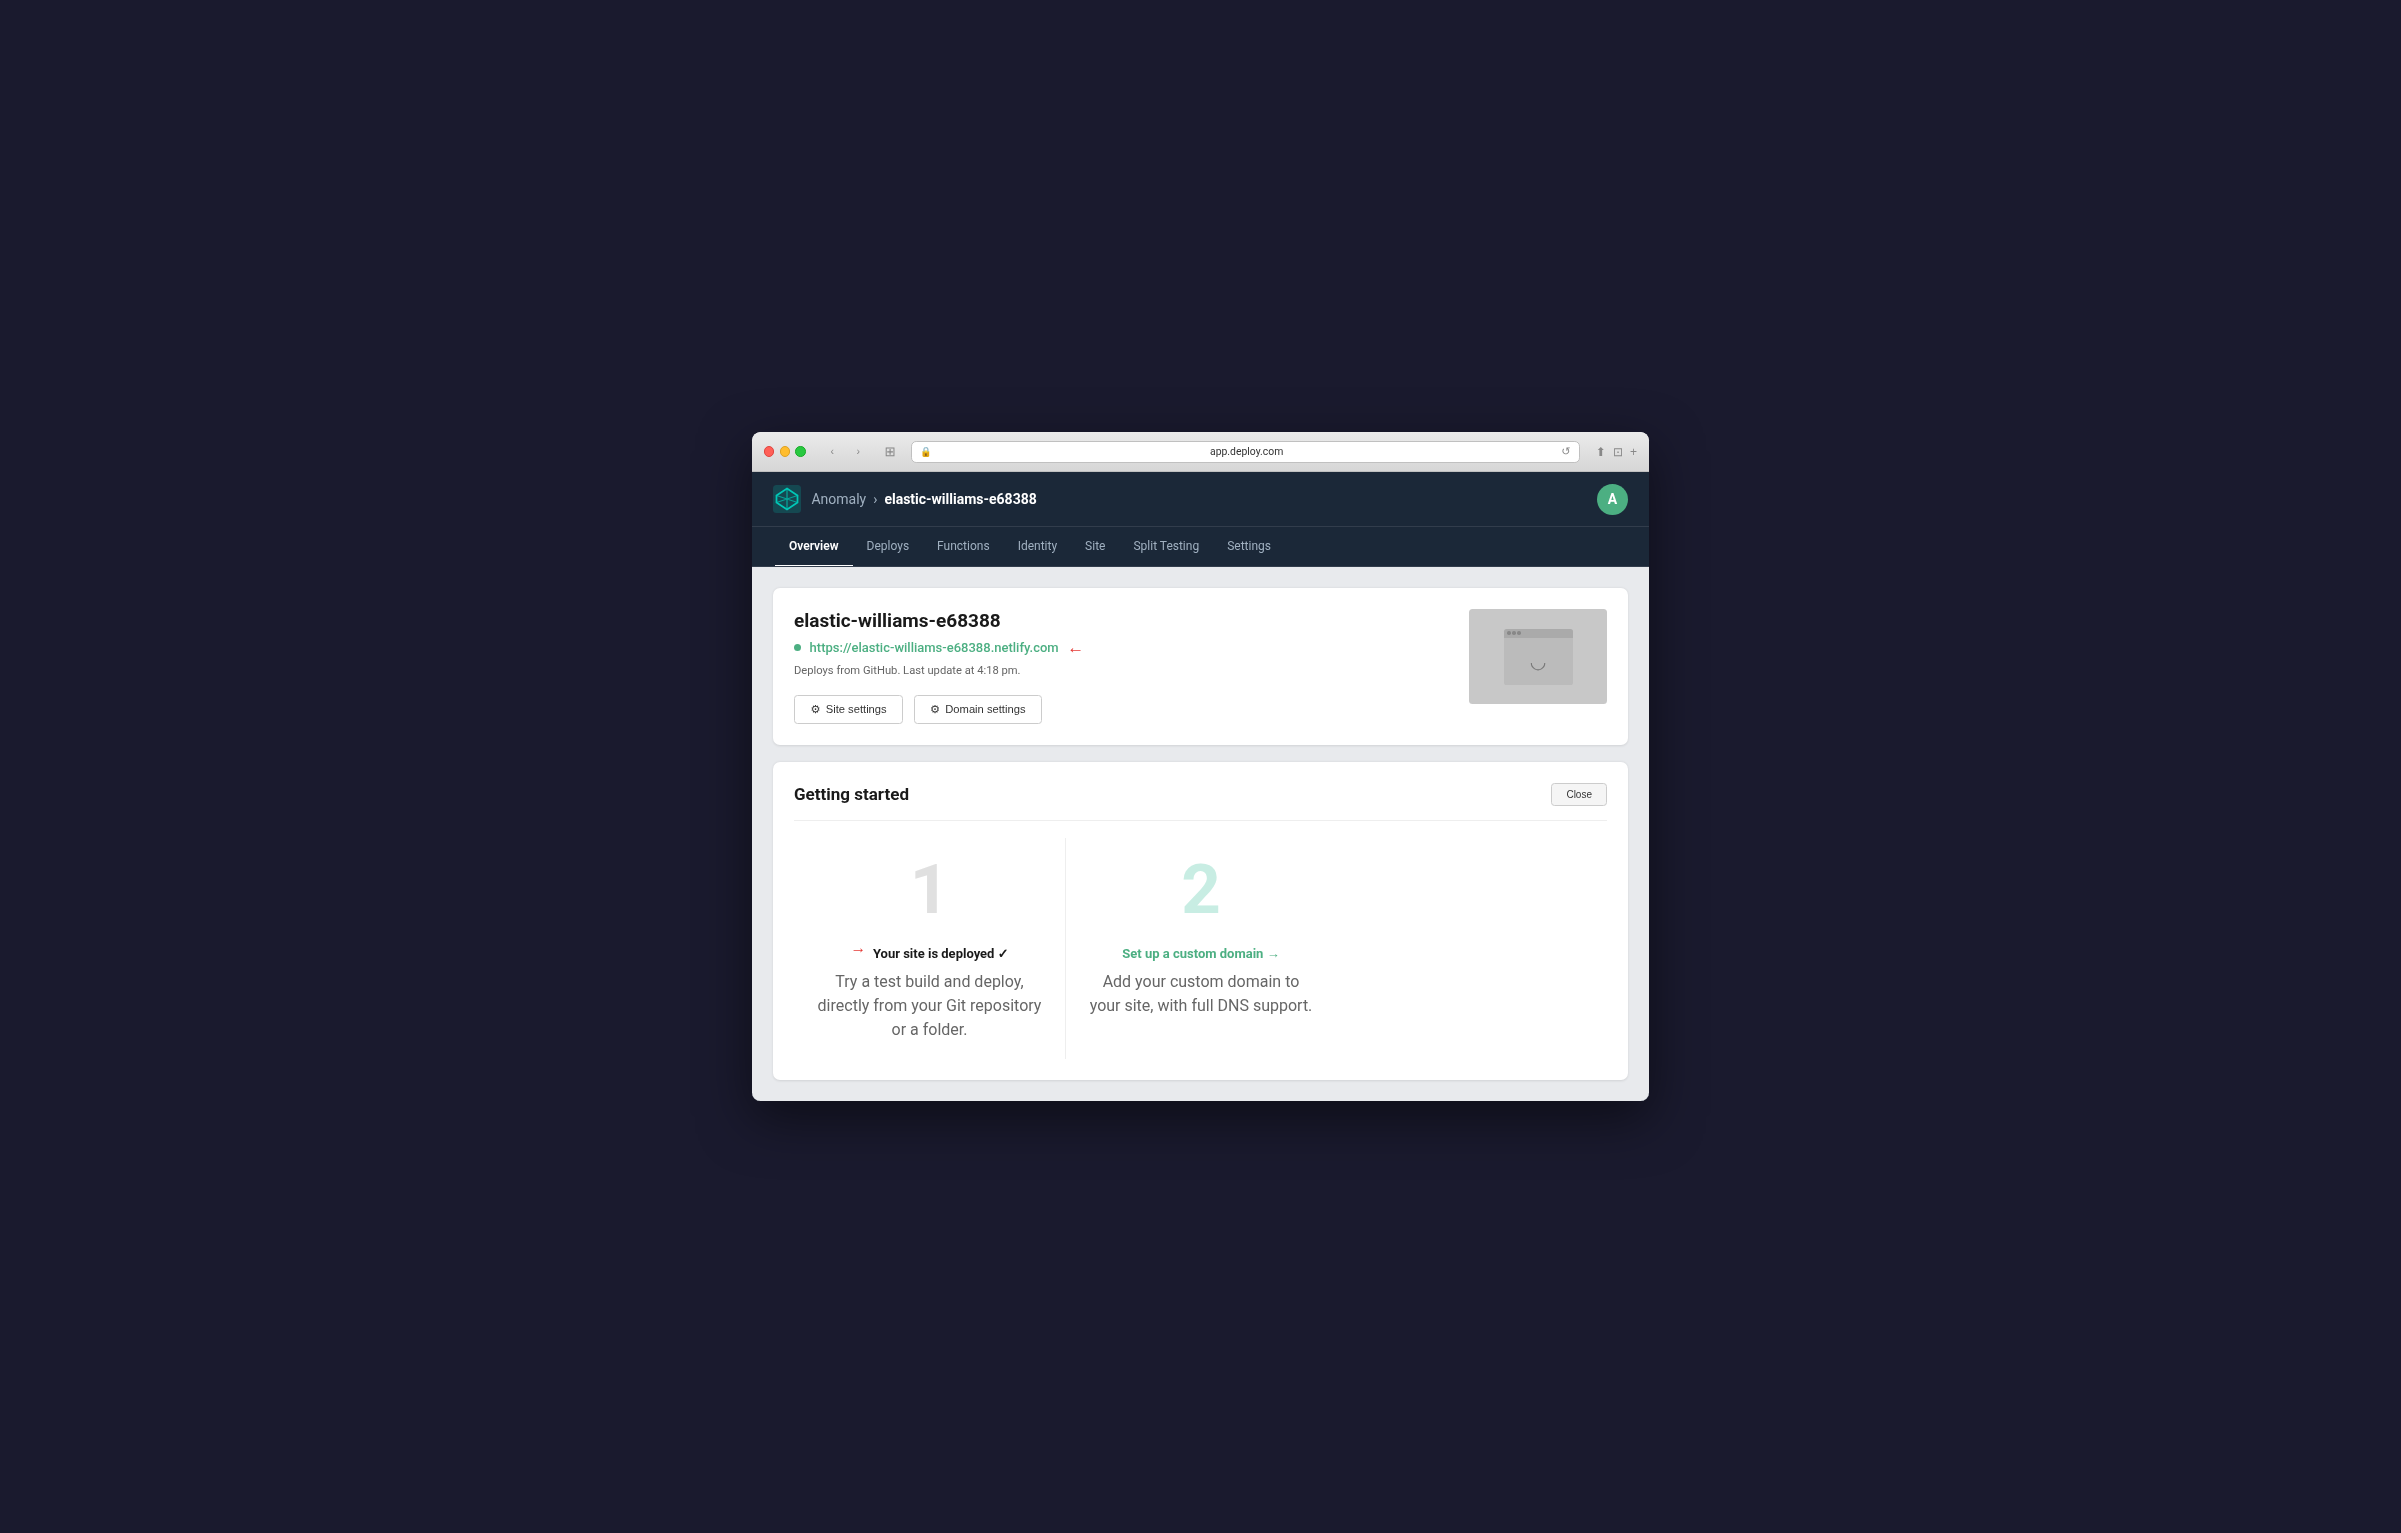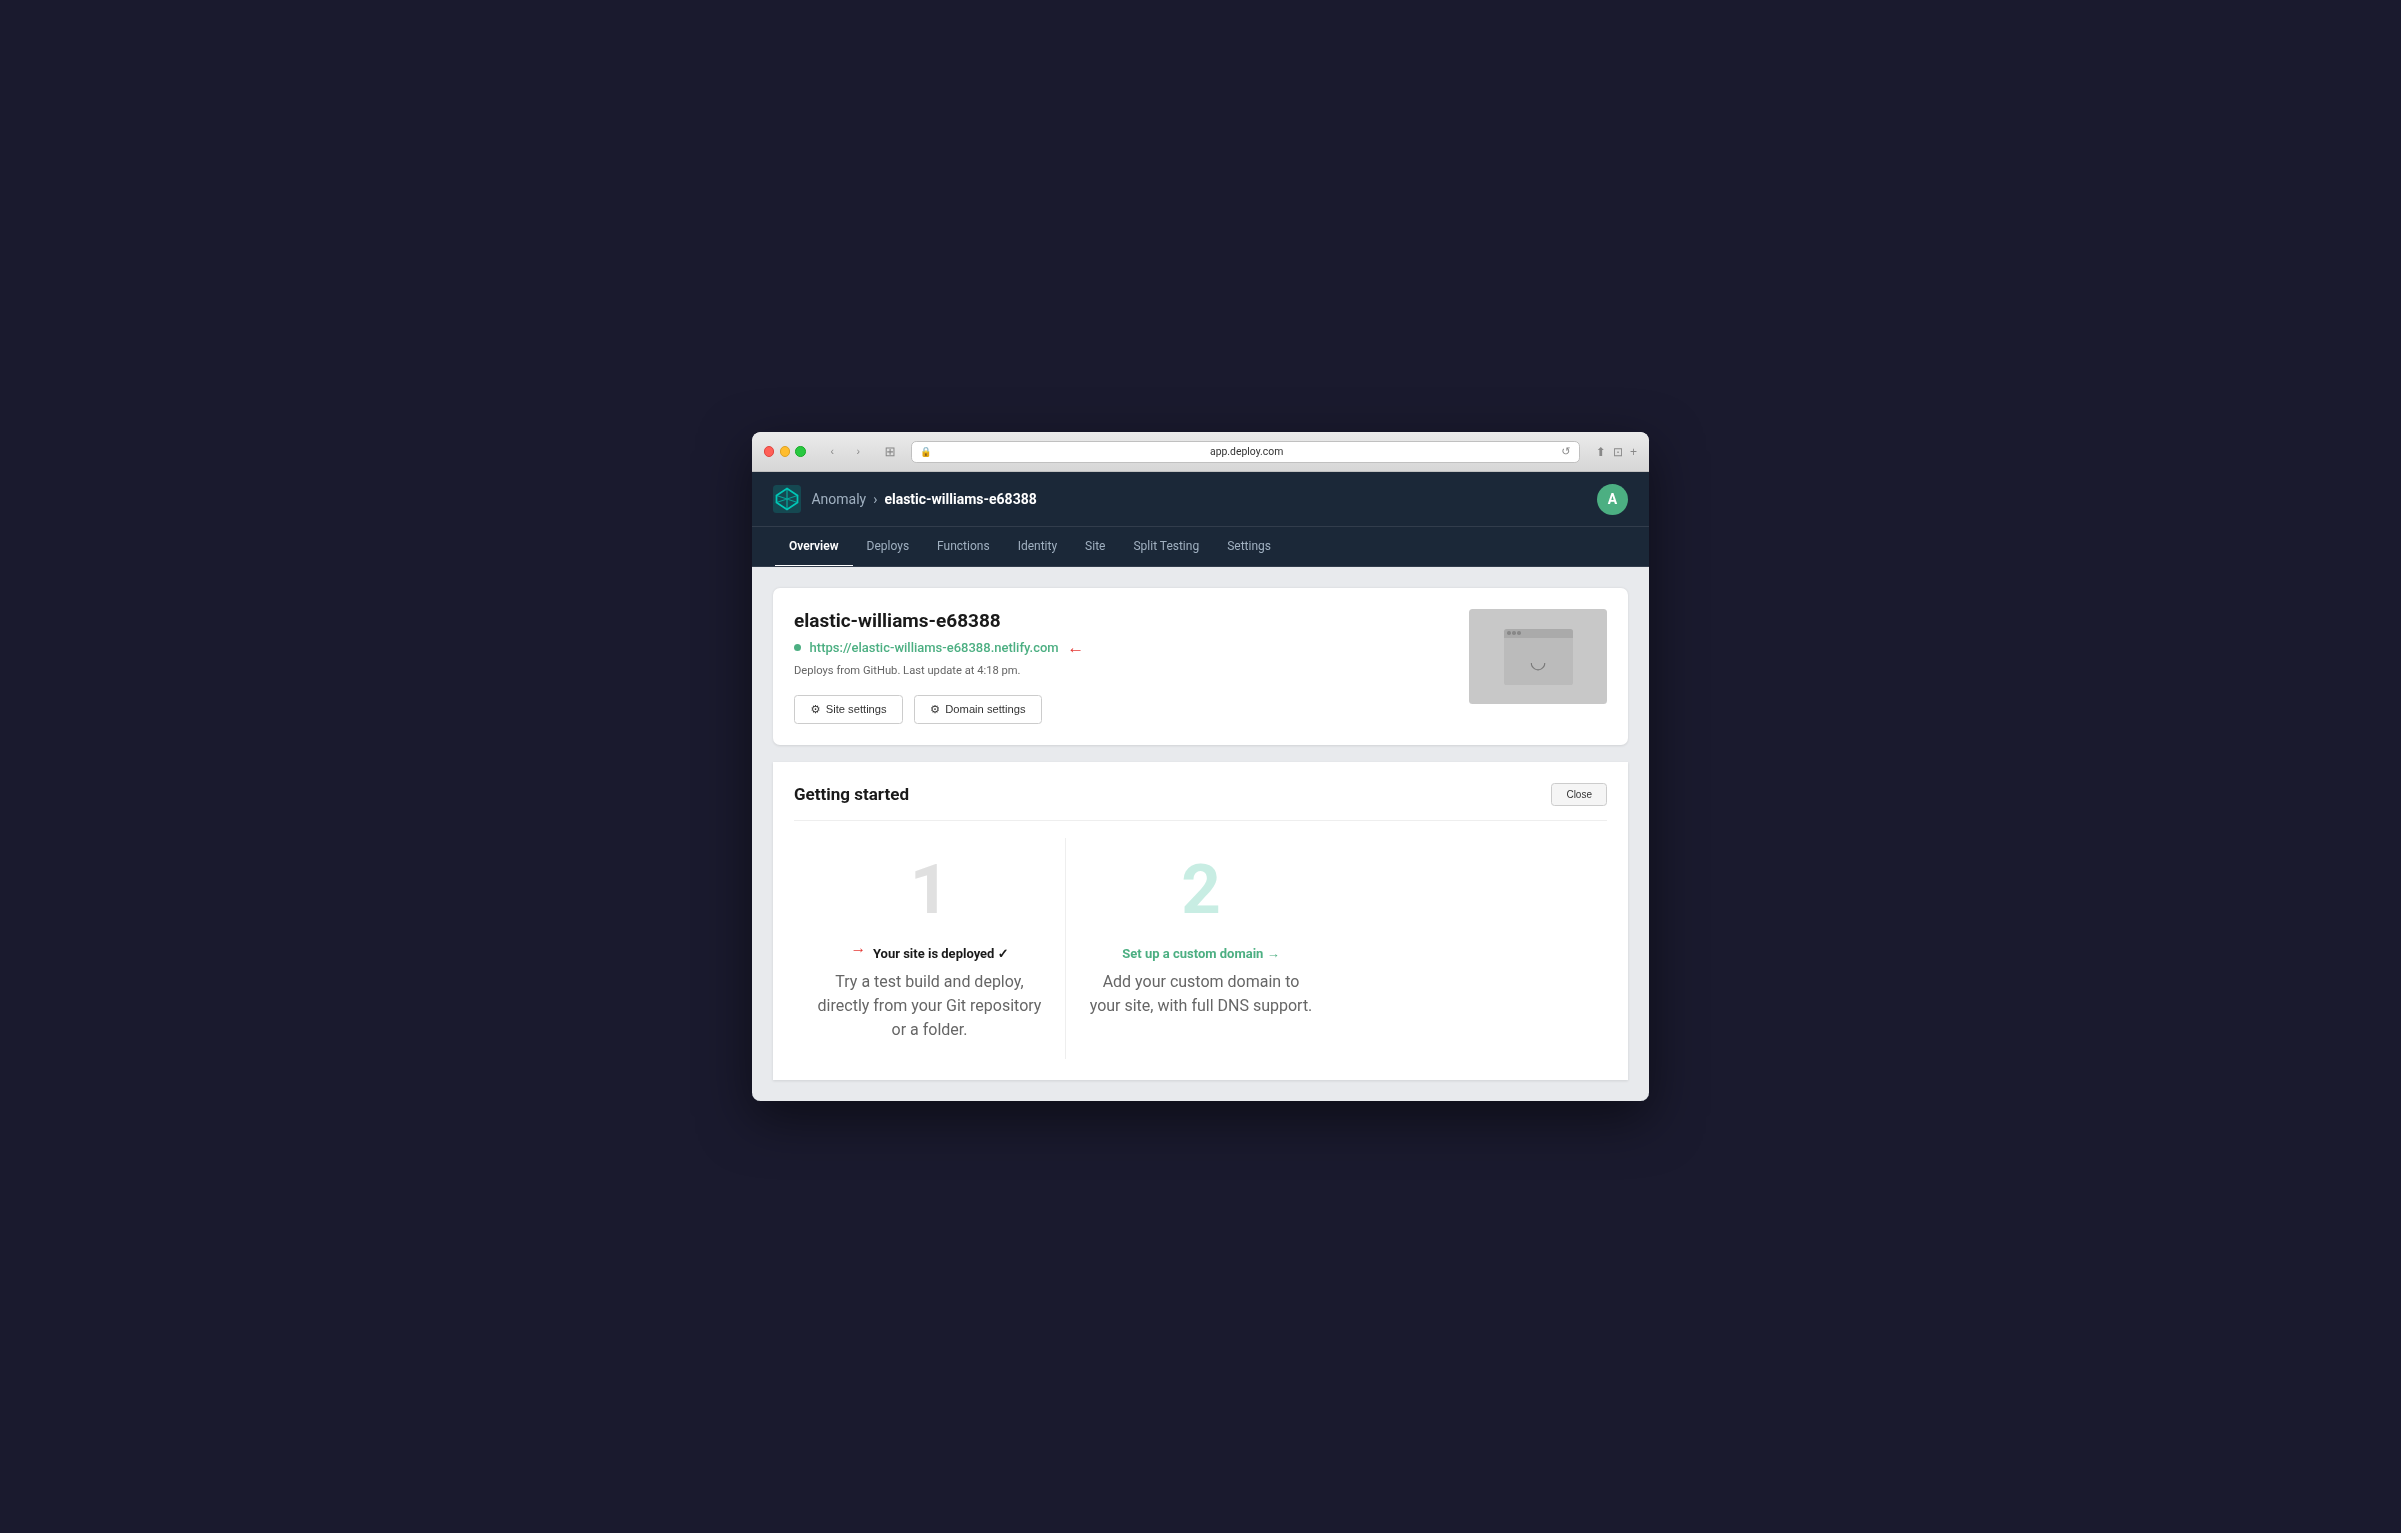--- a/index.html
+++ b/index.html
@@ -340,21 +340,21 @@
     }
 
     .preview-smile {
       font-size: 19px;
       color: #777;
     }
 
     
     .getting-started-card {
       background: #fff;
-      border-radius: 0;
+      border-radius: 7px;
       padding: 21px;
       box-shadow: 0 0.9px 2.6px rgba(0,0,0,0.1);
     }
 
     .getting-started-header {
       display: flex;
       justify-content: space-between;
       align-items: center;
       margin-bottom: 17px;
       padding-bottom: 14px;

